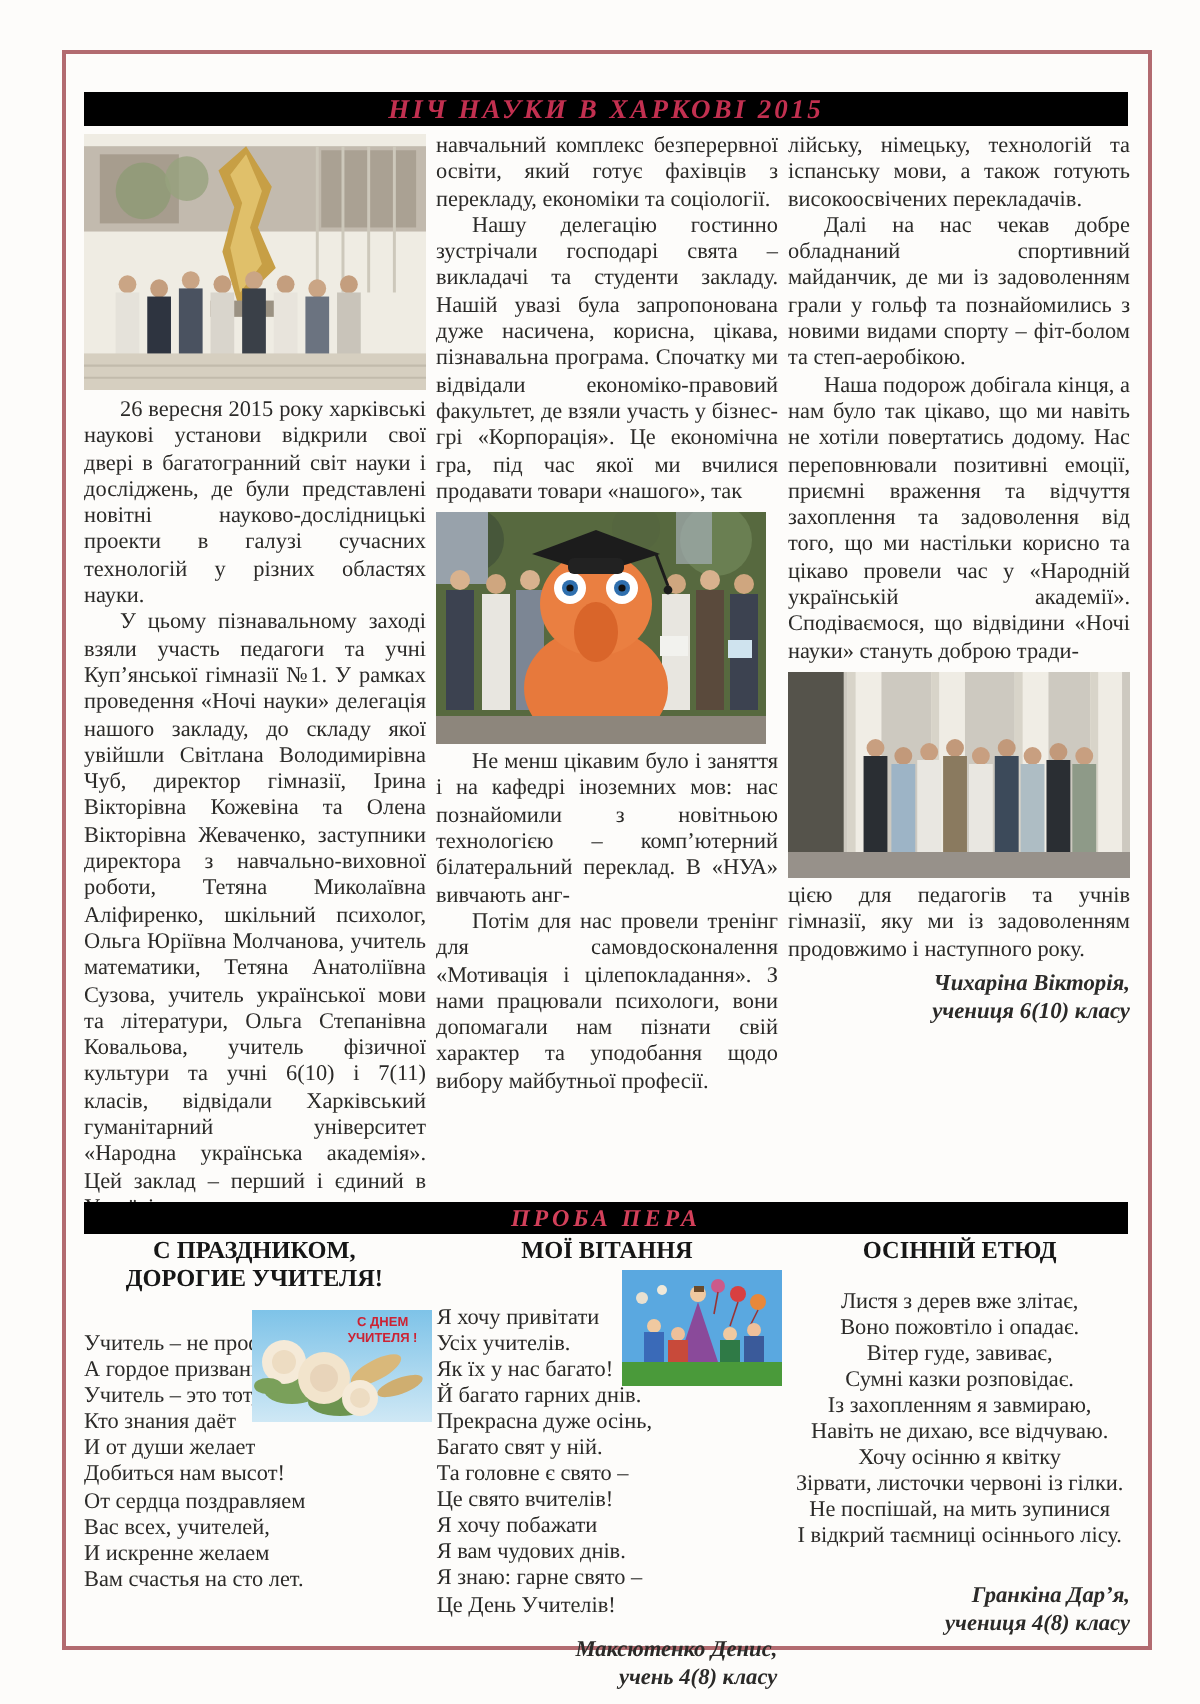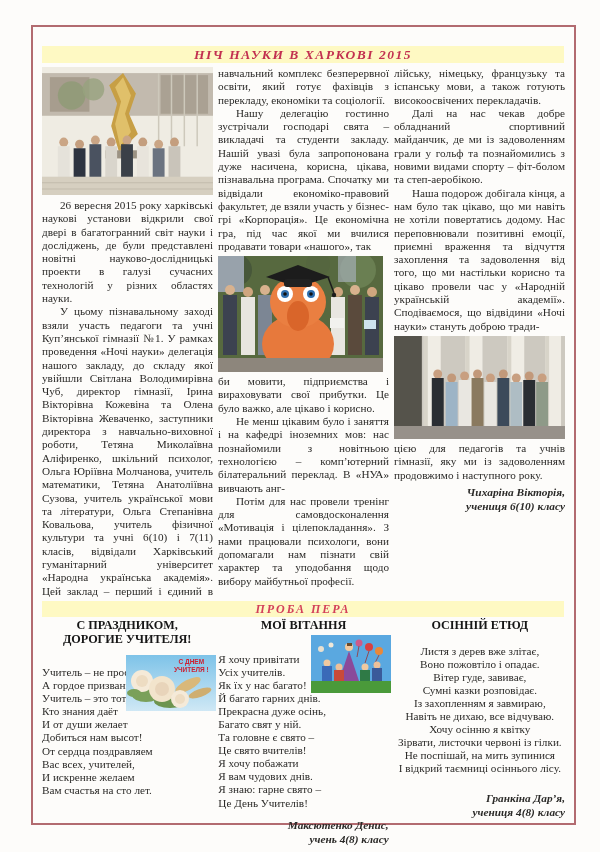--- a/index.html
+++ b/index.html
@@ -3,21 +3,21 @@
 <meta charset="utf-8">
 <style>
   * { margin:0; padding:0; box-sizing:border-box; }
   html,body { width:600px; height:852px; }
   body {
     position:relative; background:#fdfcfa; overflow:hidden;
     font-family:"Liberation Serif", serif; color:#2b2a28;
   }
   .frame { position:absolute; left:31px; top:25px; width:545px; height:800px;
            border:2px solid #b26b70; background:transparent; }
-  .banner { position:absolute; left:42px; width:522px; background:#fef9c3;
+  .banner { position:absolute; left:42px; width:522px; background:#000000;
             display:flex; align-items:center; justify-content:center; }
   .banner-title { top:46px; height:17px; }
   .banner-title span { font-size:13.5px; font-weight:bold; font-style:italic;
             color:#c23050; letter-spacing:1.5px; }
   .banner-proba { top:601px; height:16px; }
   .banner-proba span { font-size:12px; font-weight:bold; font-style:italic;
             color:#d3405a; letter-spacing:2px; }
 
   .article { position:absolute; left:42px; top:67px; width:523px; display:flex; gap:5px; }
   .col { width:172px; font-size:11.2px; line-height:13.3px; text-align:justify; }
@@ -144,27 +144,26 @@
           <circle cx="93" cy="38" r="4" fill="#2f6fae"></circle>
         <circle cx="67" cy="38" r="1.8" fill="#101010"></circle>
           <circle cx="93" cy="38" r="1.8" fill="#101010"></circle>
         <polygon points="80,9 112,21 80,31 48,21" fill="#1c1c1c"></polygon>
         <rect x="66" y="23" width="28" height="8" rx="3" fill="#222222"></rect>
         <line x1="110" y1="21" x2="116" y2="37" stroke="#1c1c1c" stroke-width="1.5"></line>
         <circle cx="116" cy="39" r="2.2" fill="#1c1c1c"></circle>
         <rect x="0" y="102" width="165" height="14" fill="#8d867c"></rect>
       </svg>
     </div>
-    <p class="cont">би мовити, підприємства і вираховувати свої прибутки. Це було важко, але цікаво і корисно.</p>
     <p>Не менш цікавим було і заняття і на кафедрі іноземних мов: нас познайомили з новітньою технологією – комп’ютерний білатеральний переклад. В «НУА» вивчають анг-</p>
     <p>Потім для нас провели тренінг для самовдосконалення «Мотивація і цілепокладання». З нами працювали психологи, вони допомагали нам пізнати свій характер та уподобання щодо вибору майбутньої професії.</p>
   </div>
 
   <div class="col">
-    <p class="cont">лійську, німецьку, французьку та іспанську мови, а також готують високоосвічених перекладачів.</p>
+    <p class="cont">лійську, німецьку, технологій та іспанську мови, а також готують високоосвічених перекладачів.</p>
     <p>Далі на нас чекав добре обладнаний спортивний майданчик, де ми із задоволенням грали у гольф та познайомились з новими видами спорту – фіт-болом та степ-аеробікою.</p>
     <p>Наша подорож добігала кінця, а нам було так цікаво, що ми навіть не хотіли повертатись додому. Нас переповнювали позитивні емоції, приємні враження та відчуття захоплення та задоволення від того, що ми настільки корисно та цікаво провели час у «Народній українській академії». Сподіваємося, що відвідини «Ночі науки» стануть доброю тради-</p>
     <div class="photo ph-3">
       <svg viewBox="0 0 172 103" preserveAspectRatio="none">
         <rect width="172" height="103" fill="#cdc9c0"></rect>
         <rect x="0" y="0" width="28" height="92" fill="#55534b"></rect>
         <g>
           <rect x="30" y="0" width="17" height="92" fill="#f0ede5"></rect>
             <rect x="30" y="0" width="4" height="92" fill="#d8d4c9"></rect>
           <rect x="72" y="0" width="17" height="92" fill="#efece4"></rect>

